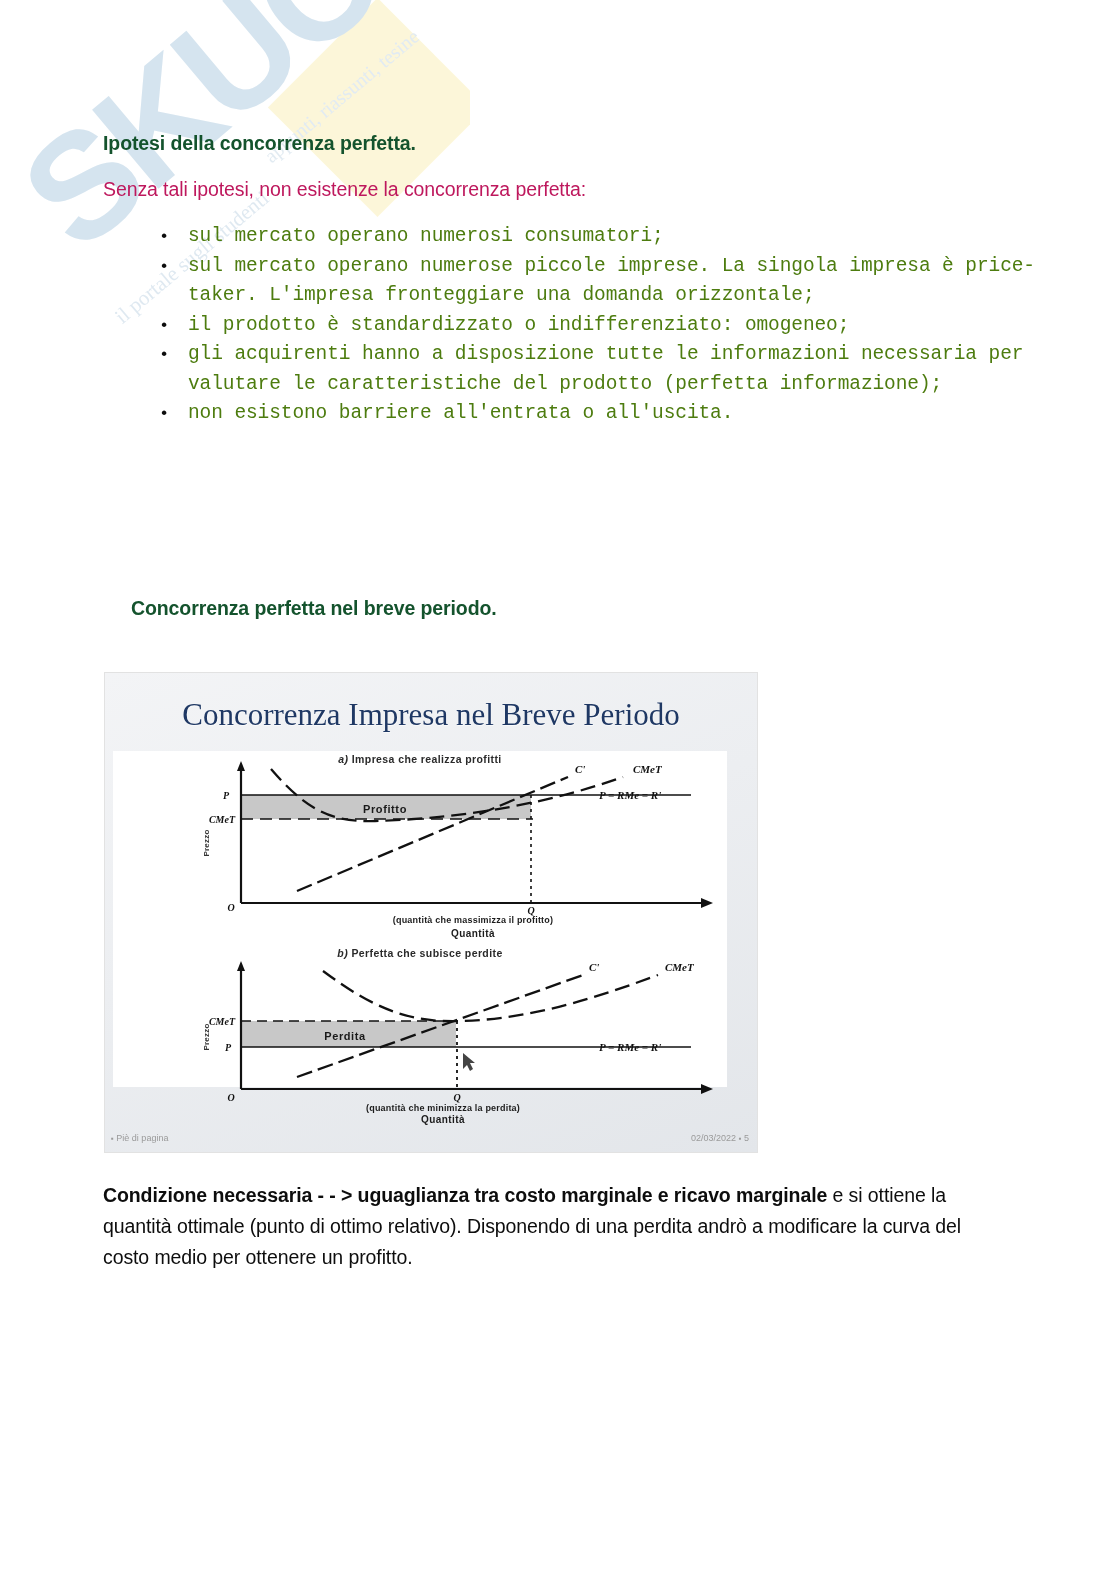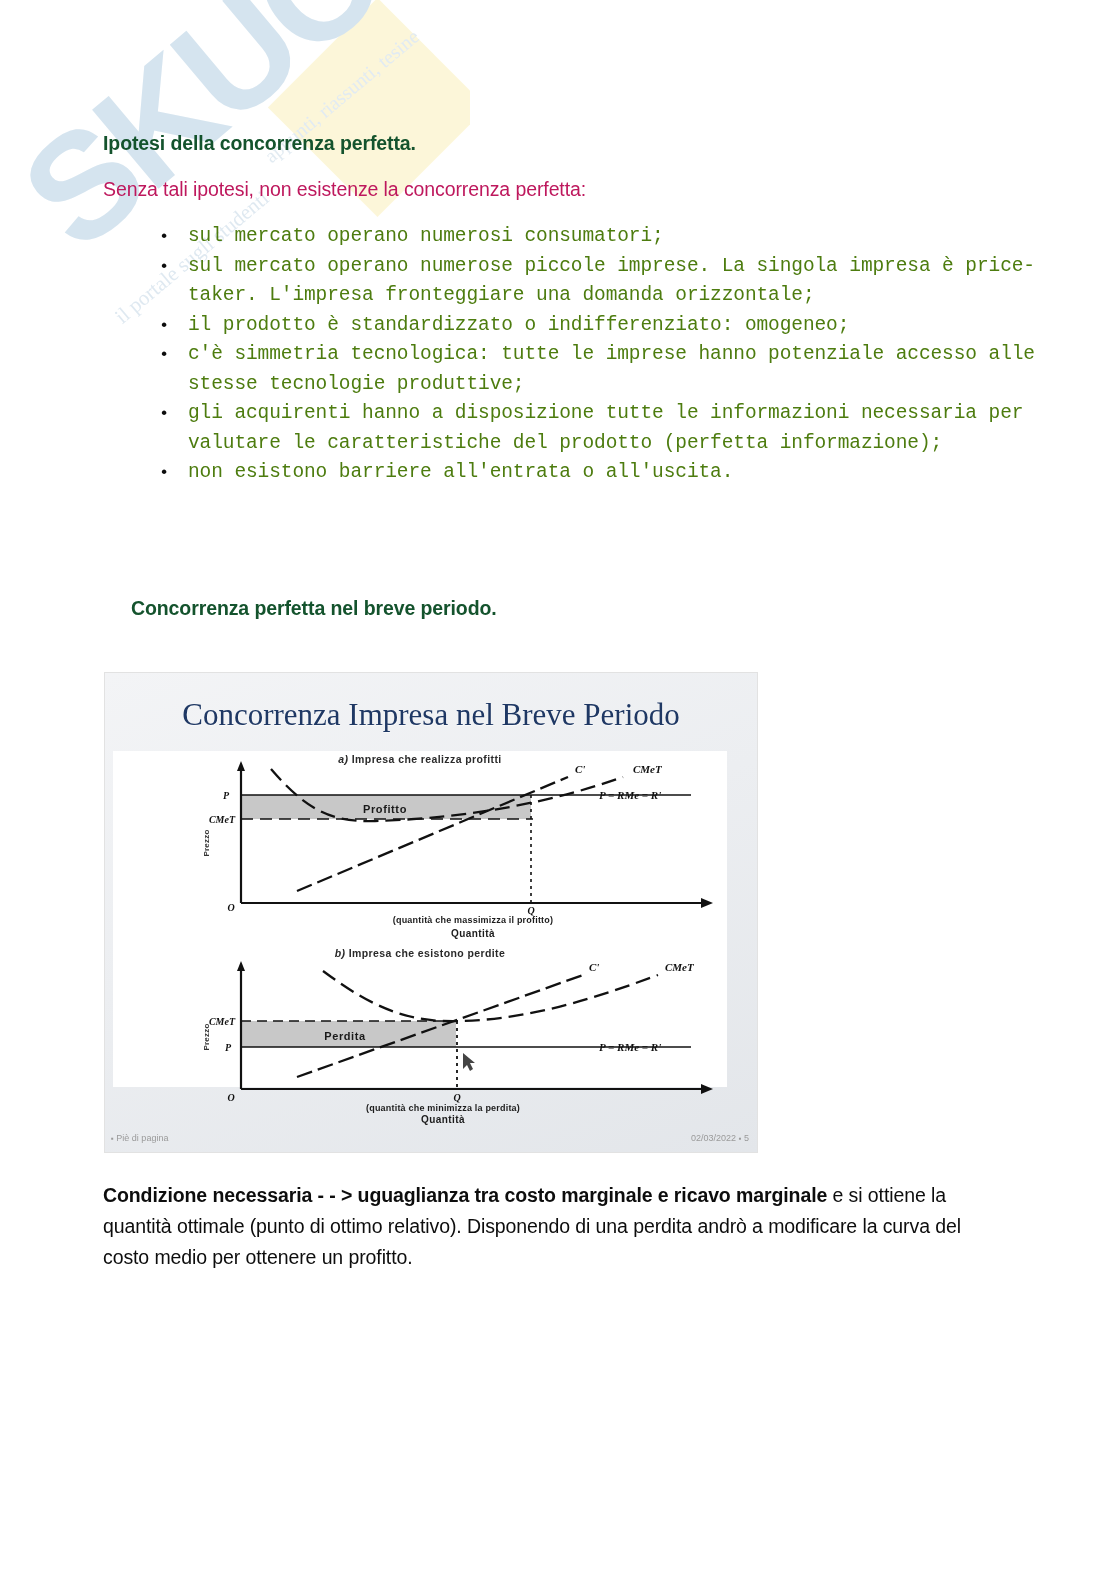--- a/index.html
+++ b/index.html
@@ -278,21 +278,20 @@
   <div class="content">
 
     <div class="h-bold heading1">Ipotesi della concorrenza perfetta.</div>
 
     <div class="para intro">Senza tali ipotesi, non esistenze la concorrenza perfetta:</div>
 
     <ul class="bullets">
       <li>sul mercato operano numerosi consumatori;</li>
       <li>sul mercato operano numerose piccole imprese. La singola impresa è price-taker. L'impresa fronteggiare una domanda orizzontale;</li>
       <li>il prodotto è standardizzato o indifferenziato: omogeneo;</li>
-      <li>c'è simmetria tecnologica: tutte le imprese hanno potenziale accesso alle stesse tecnologie produttive;</li>
       <li>gli acquirenti hanno a disposizione tutte le informazioni necessaria per valutare le caratteristiche del prodotto (perfetta informazione);</li>
       <li>non esistono barriere all'entrata o all'uscita.</li>
     </ul>
 
     <div class="h-bold heading2">Concorrenza perfetta nel breve periodo.</div>
 
     <div class="slide">
 
       <div class="slide-title">Concorrenza Impresa nel Breve Periodo</div>
 
@@ -336,21 +335,21 @@
 
             <text class="yaxis-title" x="96" y="92" transform="rotate(-90 96 92)" text-anchor="middle">Prezzo</text>
 
             <text class="axis-sub" x="360" y="172" text-anchor="middle">(quantità che massimizza il profitto)</text>
             <text class="axis-title" x="360" y="186" text-anchor="middle">Quantità</text>
           </svg>
         </div>
 
         <div class="chart-box chart-b">
           <div class="chart-caption" style="top:6px;">
-            <i>b)</i><span> Impresa che esistono perdite</span>
+            <i>b)</i><span> Perfetta che subisce perdite</span>
           </div>
 
           <svg class="plot" width="614" height="184" viewBox="0 0 614 184">
 
             <rect x="128" y="80" width="215" height="26" fill="#c8c8c8" stroke="none"></rect>
 
             <line x1="128" y1="28" x2="128" y2="148" stroke="#111" stroke-width="2.2"></line>
             <polygon points="128,20 124,30 132,30" fill="#111"></polygon>
 
             <line x1="128" y1="148" x2="592" y2="148" stroke="#111" stroke-width="2.2"></line>

